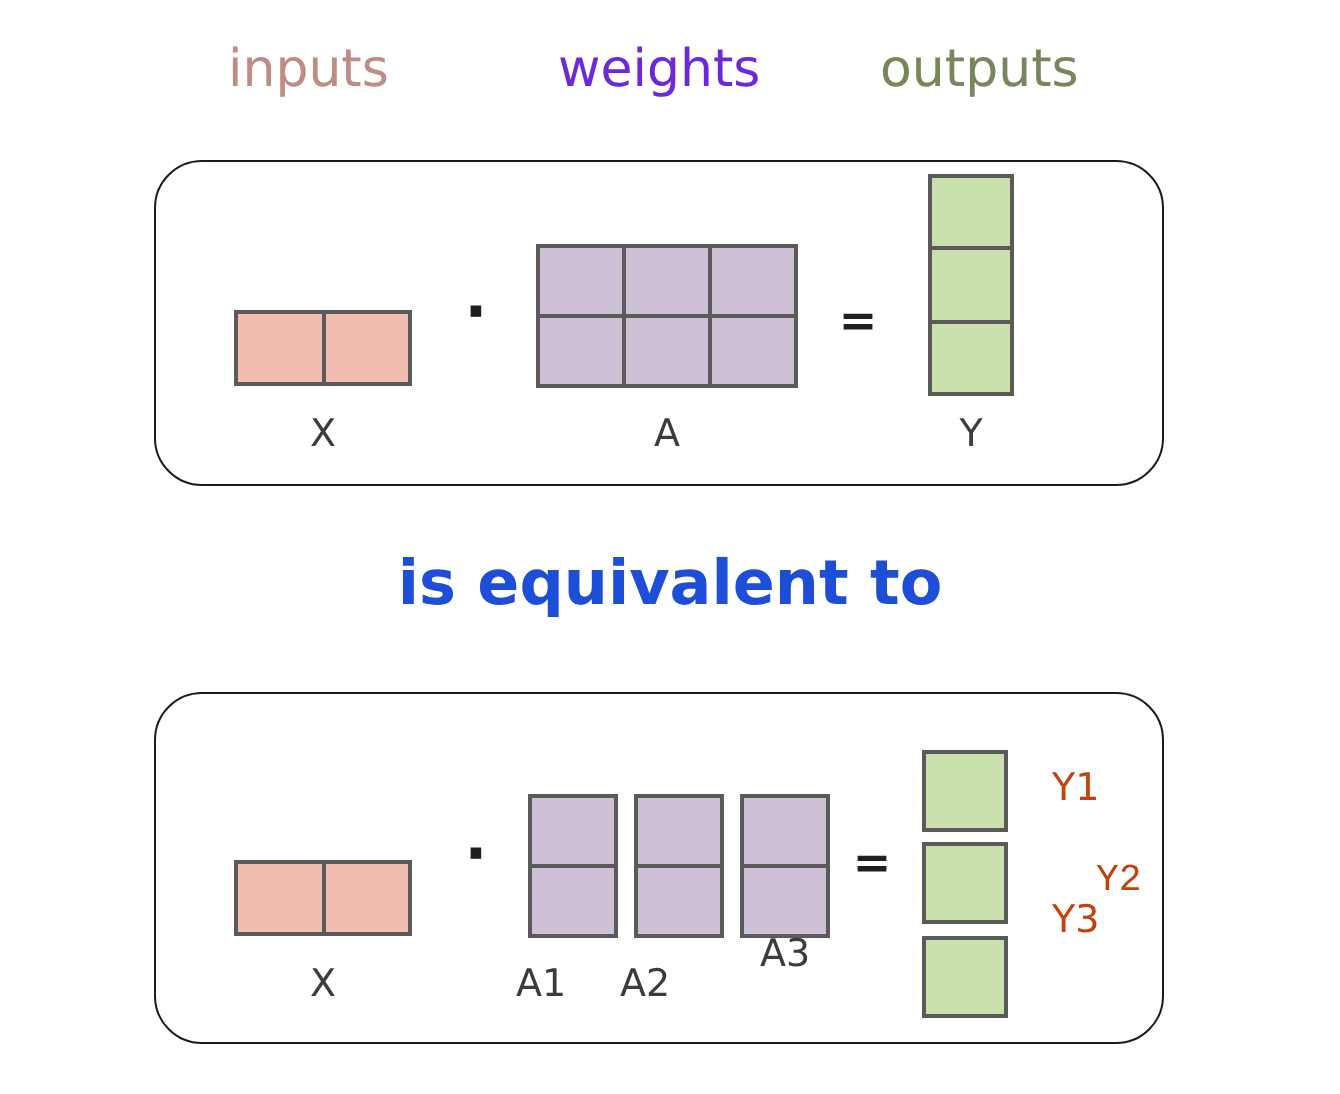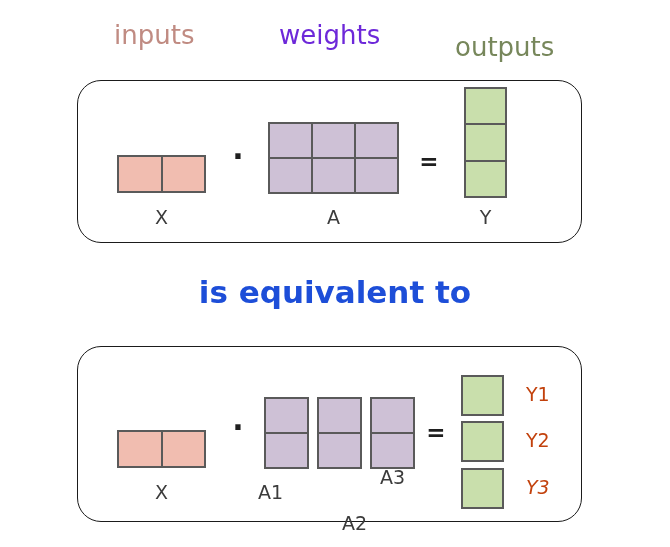--- a/index.html
+++ b/index.html
@@ -27,21 +27,21 @@
   }
   .legend-item {
     position: absolute;
     font-size: 26px;
     line-height: 34px;
     font-weight: 400;
     white-space: nowrap;
   }
   #legend-inputs  { left: 114px; top: 0; color: #c08b82; }
   #legend-weights { left: 279px; top: 0; color: #8b7e8e; }
-  #legend-outputs { left: 440px; top: 12px; color: #77875b; margin-left: 15px; }
+  #legend-outputs { left: 440px; top: 0; color: #77875b; }
 
   
   .panel {
     position: absolute;
     left: 77px;
     width: 505px;
     border: 1.6px solid #1b1b1b;
     border-radius: 24px;
     background: #ffffff;
     box-sizing: border-box;
@@ -135,26 +135,26 @@
   #bot-a1       { left: 264px; top: 397px; width: 45px;  height: 72px; }
   #bot-a2       { left: 317px; top: 397px; width: 45px;  height: 72px; }
   #bot-a3       { left: 370px; top: 397px; width: 45px;  height: 72px; }
   #bot-eq       { left: 426px; top: 421px; width: 20px; }
   #bot-y1       { left: 461px; top: 375px; width: 43px;  height: 41px; }
   #bot-y2       { left: 461px; top: 421px; width: 43px;  height: 41px; }
   #bot-y3       { left: 461px; top: 468px; width: 43px;  height: 41px; }
 
   #cap-bot-x    { left: 117px; top: 481px; width: 89px; }
   #cap-bot-a1   { left: 248px; top: 481px; width: 45px; }
-  #cap-bot-a2   { left: 332px; top: 481px; width: 45px; margin-top: 31px; }
+  #cap-bot-a2   { left: 300px; top: 481px; width: 45px; }
   #cap-bot-a3   { left: 370px; top: 466px; width: 45px; }
 
   #lbl-y1       { left: 526px; top: 383px; }
-  #lbl-y2       { left: 526px; top: 429px; }
-  #lbl-y3       { left: 526px; top: 476px; font-style: italic; }
+  #lbl-y2       { left: 548px; top: 429px; font-family: Liberation Mono, monospace; }
+  #lbl-y3       { left: 526px; top: 449px; }
 </style>
 </head>
 <body>
 
 <div id="legend">
   <div class="legend-item" id="legend-inputs" style="color: rgb(192, 139, 130);">inputs</div>
   <div class="legend-item" id="legend-weights" style="color: #6d28d9;">weights</div>
   <div class="legend-item" id="legend-outputs" style="color: rgb(119, 135, 91);">outputs</div>
 </div>
 

